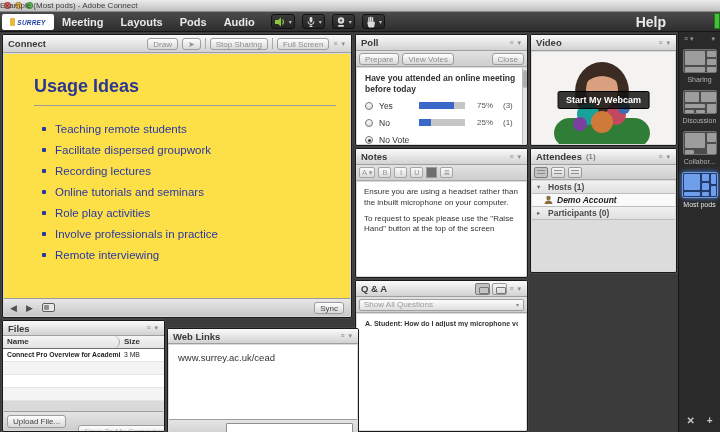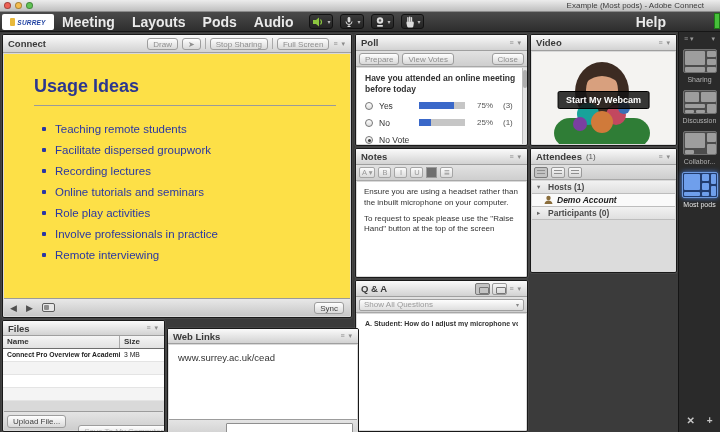--- a/index.html
+++ b/index.html
@@ -6,32 +6,32 @@
   *{box-sizing:border-box;font-family:"Liberation Sans",sans-serif;}
   #screen{position:relative;width:720px;height:432px;background:#3b3b3b;overflow:hidden;}
 
   
   .titlebar{position:absolute;left:0;top:0;width:720px;height:12px;
     background:linear-gradient(#ececec,#bfbfbf);border-bottom:1px solid #8a8a8a;
     display:flex;align-items:center;}
   .lights{display:flex;gap:4px;margin-left:4px;}
   .light{width:7px;height:7px;border-radius:50%;border:1px solid rgba(0,0,0,.3);}
   .light.r{background:#ee6156;} .light.y{background:#f5bd4f;} .light.g{background:#61c455;}
-  .win-title{position:absolute;left:0;right:16px;text-align:right;font-size:8px;color:#3c3c3c;line-height:12px;}
+  .win-title{position:absolute;left:0;right:0;text-align:left;font-size:8px;color:#3c3c3c;line-height:12px;}
 
   
   .menubar{position:absolute;left:0;top:12px;width:720px;height:20px;
     background:linear-gradient(#4a4a4a,#2e2e2e);border-bottom:1px solid #161616;
     display:flex;align-items:center;}
   .logo{position:absolute;left:2px;top:2px;width:52px;height:16px;background:#fff;border-radius:2px;
     display:flex;align-items:center;justify-content:center;gap:2px;}
   .logo .stag{width:5px;height:8px;background:#e8b93c;border-radius:1px;}
   .logo .logo-txt{font-size:6.5px;font-weight:bold;font-style:italic;color:#1d3fa0;letter-spacing:.2px;}
   .menu-items{display:flex;gap:17px;margin-left:62px;}
-  .menu-item{font-size:14px;font-weight:bold;color:#e9e9e9;cursor:default;}
+  .menu-item{font-size:11px;font-weight:bold;color:#e9e9e9;cursor:default;}
   .av-group{display:flex;align-items:center;margin-left:16px;gap:7px;}
   .av-btn{display:flex;align-items:center;height:15px;background:linear-gradient(#3a3a3a,#242424);
     border:1px solid #121212;border-radius:3px;padding:0 2px;}
   .av-btn .chev{font-size:6px;color:#bdbdbd;margin-left:2px;}
   .help{position:absolute;right:54px;font-size:14px;font-weight:bold;color:#e9e9e9;}
   .net-ind{position:absolute;right:0;top:1px;width:6px;height:16px;background:#46c03a;border:1px solid #1e7a18;}
 
   
   .pod{position:absolute;background:#d9d9d9;border:1px solid #191919;border-radius:2px;overflow:hidden;
     box-shadow:0 0 0 1px rgba(255,255,255,.06);}
@@ -128,21 +128,21 @@
     border:1px solid #a0a0a0;border-radius:2px;padding:0 4px;}
   .qa-filter-label{font-size:8px;color:#9a9a9a;}
   .qa-filter .chev{margin-left:auto;font-size:6px;color:#888;}
   #qa-pod .white-body{top:33px;}
   .qa-entry{font-size:7px;font-weight:bold;color:#333;margin:6px 8px;white-space:nowrap;overflow:hidden;}
 
   
   #files-pod{left:2px;top:320px;width:163px;height:112px;}
   #files-pod .pod-hd{height:15px;}
   .fcols{display:flex;height:13px;background:linear-gradient(#f5f5f5,#e2e2e2);border-bottom:1px solid #6e6e6e;}
-  .fcol{font-size:8px;font-weight:bold;color:#333;padding:1px 4px;}
+  .fcol{font-size:8px;font-weight:bold;color:#333;padding:1px 4px;border-radius:6px;}
   .fcol.name{flex:1;border-right:1px solid #a9a9a9;}
   .fcol.size{width:44px;}
   .frow{display:flex;height:13px;background:#fff;border-bottom:1px solid #e4e4e4;}
   .frow.alt{background:#f4f4f4;}
   .fcell{font-size:6.8px;font-weight:bold;color:#222;padding:2px 4px;white-space:nowrap;overflow:hidden;}
   .fcell.name{flex:1;}
   .fcell.size{width:44px;font-weight:normal;}
   .files-foot{position:absolute;left:1px;right:1px;bottom:1px;height:19px;
     background:linear-gradient(#e4e4e4,#cdcdcd);border-top:1px solid #9c9c9c;
     display:flex;align-items:center;gap:12px;padding:0 3px;}

